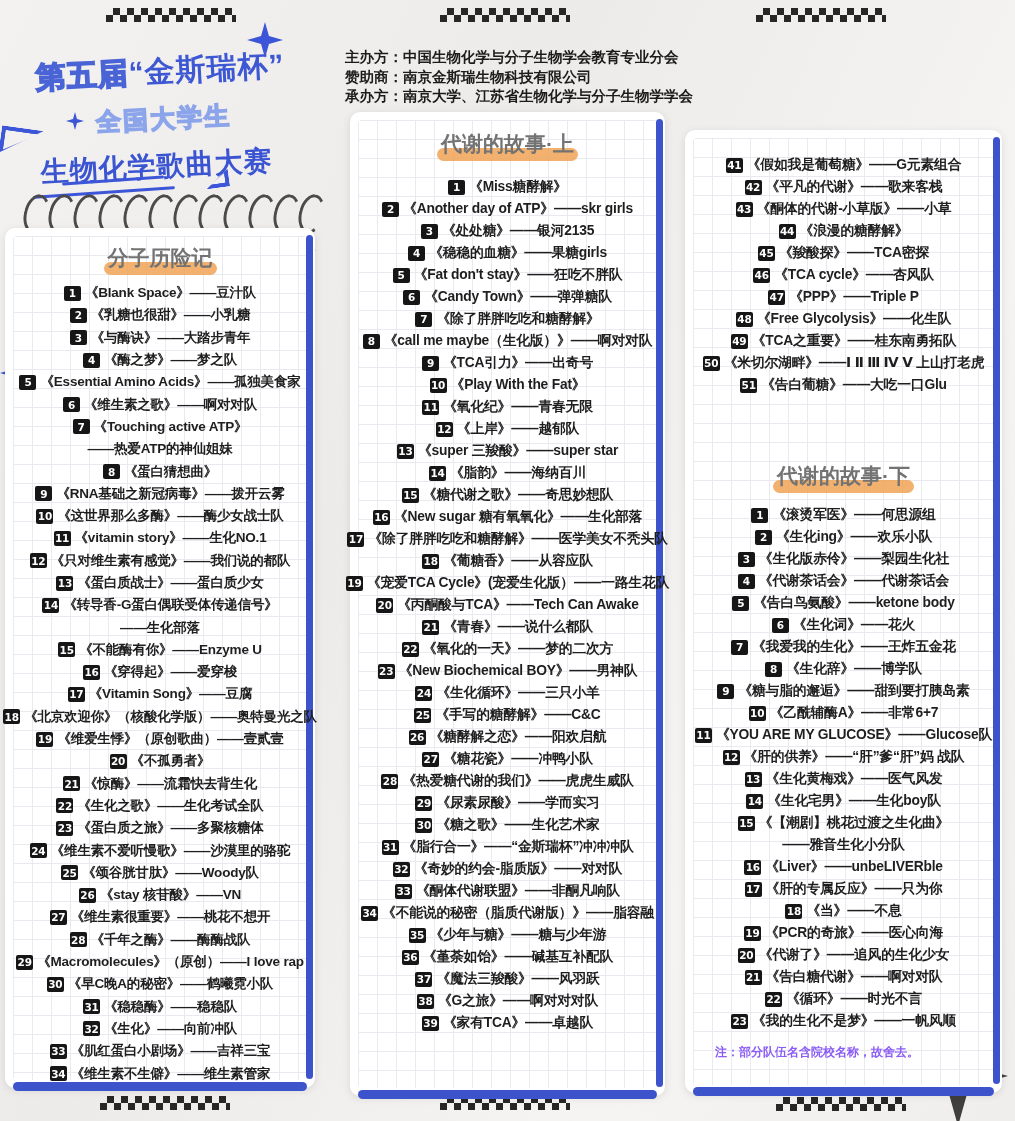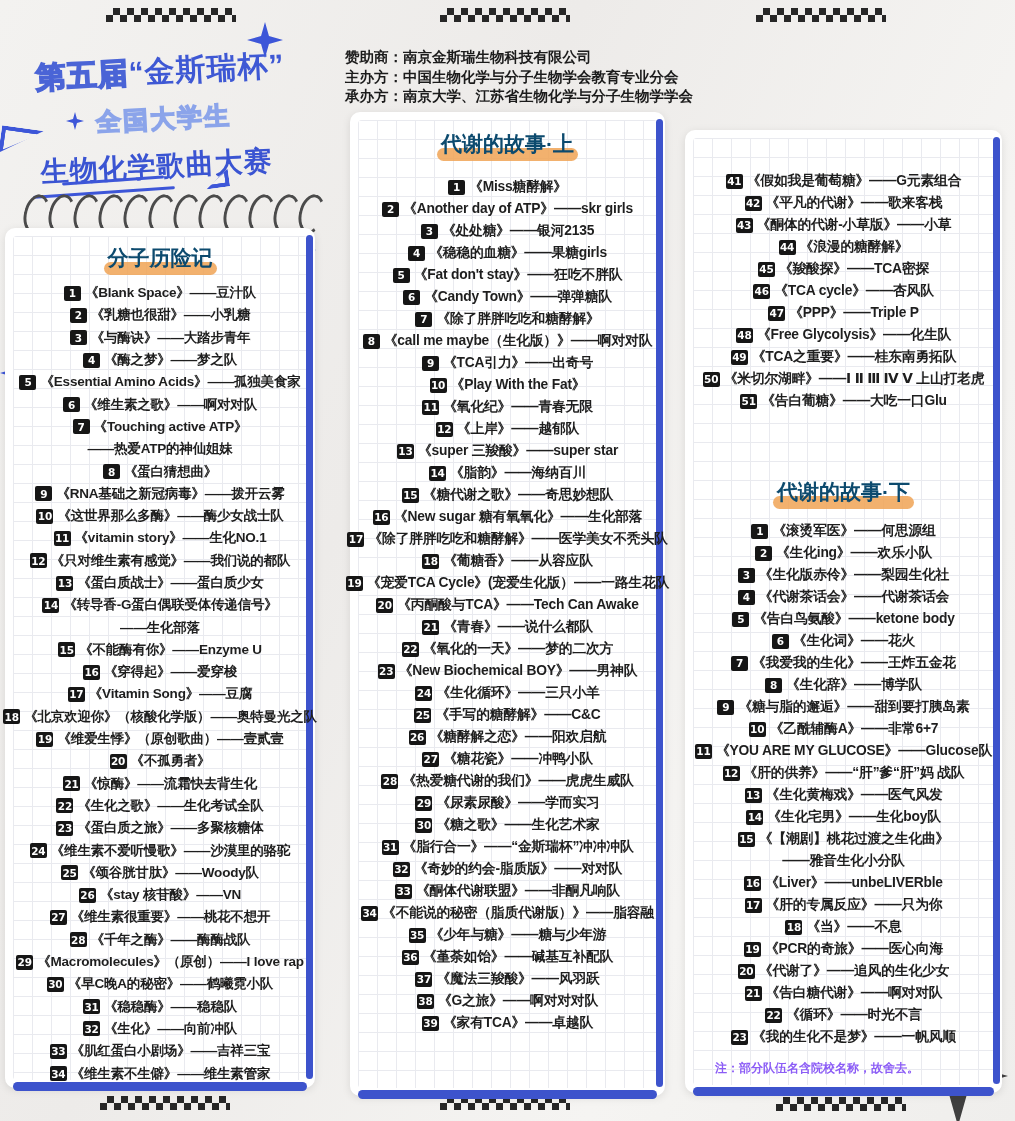--- a/index.html
+++ b/index.html
@@ -35,21 +35,21 @@
   .rings{position:absolute;left:24px;top:194px;width:300px;height:40px;display:flex;justify-content:space-between;}
   .ring{width:21px;height:34px;border:3px solid #4b4b4b;border-right-color:transparent;border-radius:50%;transform:rotate(14deg);}
   
   .card{position:absolute;background:#ffffff;border-radius:10px;box-shadow:0 2px 8px rgba(0,0,0,.10);}
   .gridbg{position:absolute;left:8px;right:8px;top:8px;bottom:8px;border-radius:4px;
     background-image:linear-gradient(#e9eaef 1px,transparent 1px),linear-gradient(90deg,#e9eaef 1px,transparent 1px);
     background-size:19px 19px;}
   .blue-right{position:absolute;top:7px;bottom:9px;right:2px;width:7px;background:#3d53cc;border-radius:4px;}
   .blue-bottom{position:absolute;left:8px;right:8px;bottom:-3px;height:9px;background:#3d53cc;border-radius:6px;}
   .content{position:absolute;inset:0;display:flex;flex-direction:column;align-items:center;}
-  .card-title{text-align:center;font-size:21px;font-weight:800;color:#0c4a6e;height:34px;line-height:32px;flex:none;}
+  .card-title{text-align:center;font-size:21px;font-weight:800;color:#737373;height:34px;line-height:32px;flex:none;}
   .hl{position:relative;display:inline-block;z-index:0;}
   .hl::after{content:"";position:absolute;left:-4px;right:-4px;bottom:-1px;height:13px;background:#f0a355;opacity:.85;border-radius:7px;z-index:-1;}
   .list{display:flex;flex-direction:column;align-items:center;flex:none;}
   .song-row{height:22px;display:flex;align-items:center;justify-content:center;white-space:nowrap;
     font-size:13.5px;font-weight:700;color:#1e1e1e;letter-spacing:-0.2px;}
   .mid .song-row,.right .song-row{height:22px;font-size:13.8px;}
   .left-card .song-row{height:22.3px;}
   .badge{flex:none;min-width:15px;height:15px;padding:0 1px;margin-right:4px;background:#161616;color:#ffffff;
     font-size:10.5px;font-weight:700;display:inline-flex;align-items:center;justify-content:center;border-radius:2px;
     font-family:"DejaVu Sans",sans-serif;}
@@ -90,22 +90,22 @@
 <div class="tri-out" style="left:205px;top:170px;width:24px;height:18px;transform:rotate(-8deg);">
     <div class="o"></div>
     <div class="i"></div>
   </div>
 <div class="tri-out" style="left:0px;top:128px;width:42px;height:28px;transform:rotate(188deg);">
     <div class="o"></div>
     <div class="i"></div>
   </div>
 
 <div class="orgs">
+  <div class="org-line"><span>主办方：</span><span>中国生物化学与分子生物学会教育专业分会</span></div>
   <div class="org-line"><span>赞助商：</span><span>南京金斯瑞生物科技有限公司</span></div>
-  <div class="org-line"><span>主办方：</span><span>中国生物化学与分子生物学会教育专业分会</span></div>
   <div class="org-line"><span>承办方：</span><span>南京大学、江苏省生物化学与分子生物学学会</span></div>
 </div>
 
 <div class="rings">
   <span class="ring"></span>
     <span class="ring"></span>
     <span class="ring"></span>
     <span class="ring"></span>
   <span class="ring"></span>
     <span class="ring"></span>
@@ -434,21 +434,21 @@
           <span>《家有TCA》——卓越队</span>
         </div>
       </div>
   </div>
 </div>
 
 <div class="card right" style="left:685px;top:130px;width:317px;height:963px;">
   <div class="gridbg"></div>
   <div class="blue-right"></div>
   <div class="blue-bottom"></div>
-  <div class="content" style="padding-top:40px;">
+  <div class="content" style="padding-top:24px;">
     <div class="list">
         <div class="song-row">
           <span class="badge">41</span>
           <span>《假如我是葡萄糖》——G元素组合</span>
         </div>
         <div class="song-row">
           <span class="badge">42</span>
           <span>《平凡的代谢》——歌来客栈</span>
         </div>
         <div class="song-row">

